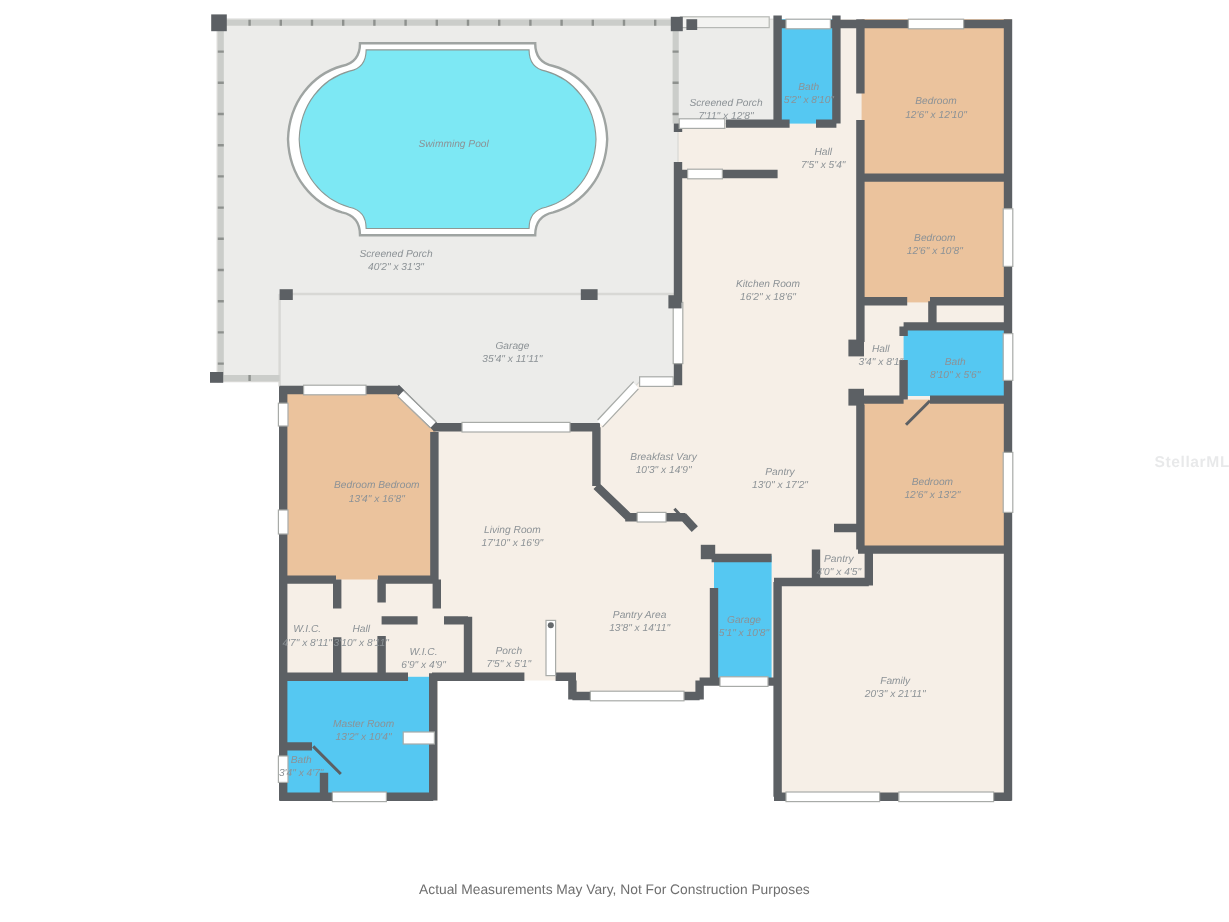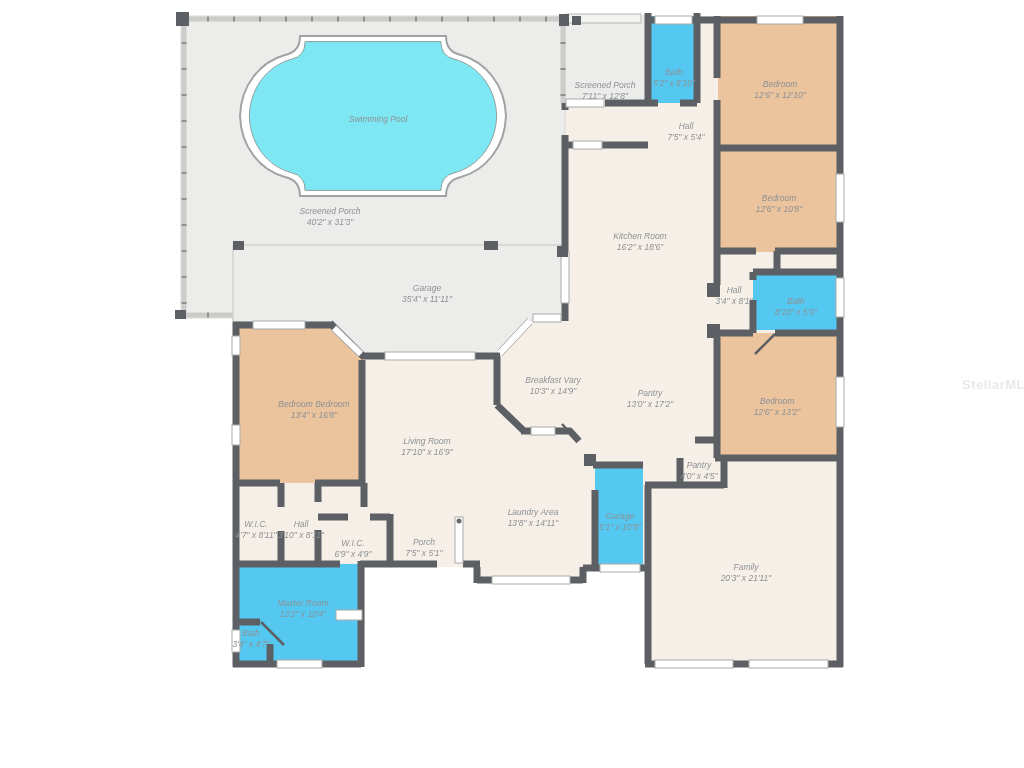--- a/index.html
+++ b/index.html
@@ -219,21 +219,21 @@
     </div>
   <div class="lbl" style="left:650px;top:399px">
       <span class="nm">Pantry</span>
       <span class="dm">13'0" x 17'2"</span>
     </div>
   <div class="lbl" style="left:699px;top:471px">
       <span class="nm">Pantry</span>
       <span class="dm">4'0" x 4'5"</span>
     </div>
   <div class="lbl" style="left:533px;top:518px">
-      <span class="nm">Laundry Area</span>
+      <span class="nm">Pantry Area</span>
       <span class="dm">13'8" x 14'11"</span>
     </div>
   <div class="lbl" style="left:620px;top:522px">
       <span class="nm">Garage</span>
       <span class="dm">5'1" x 10'8"</span>
     </div>
   <div class="lbl" style="left:256px;top:530px">
       <span class="nm">W.I.C.</span>
       <span class="dm">4'7" x 8'11"</span>
     </div>
@@ -256,13 +256,14 @@
   <div class="lbl" style="left:251px;top:639px">
       <span class="nm">Bath</span>
       <span class="dm">3'4" x 4'7"</span>
     </div>
   <div class="lbl" style="left:746px;top:573px">
       <span class="nm">Family</span>
       <span class="dm">20'3" x 21'11"</span>
     </div>
 
   <div class="watermark">StellarMLS</div>
+  <div class="disclaimer">Actual Measurements May Vary, Not For Construction Purposes</div>
 </div>
 
 </body></html>

